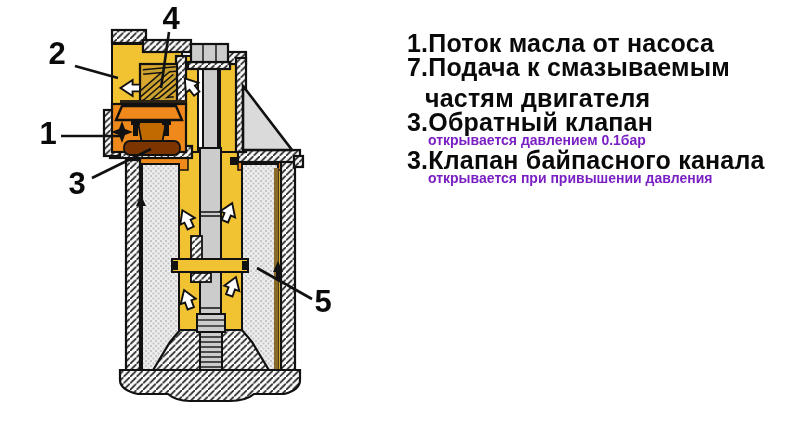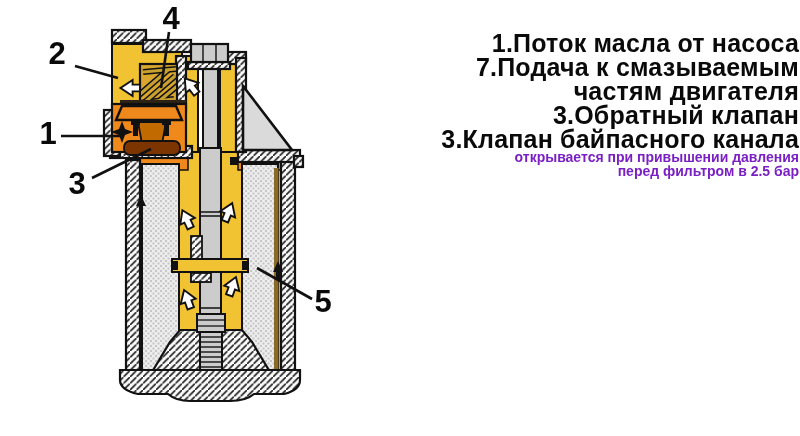--- a/index.html
+++ b/index.html
@@ -1,21 +1,21 @@
 <!DOCTYPE html>
 <html><head>
 <meta charset="utf-8">
 <style>
   html,body{margin:0;padding:0;background:#fff;}
   .stage{position:relative;width:800px;height:436px;background:#ffffff;overflow:hidden;
          font-family:"Liberation Sans",sans-serif;}
   .diagram-svg{position:absolute;left:0;top:0;}
-  .legend{position:absolute;left:407px;top:31px;width:392px;color:#0a0a0a;text-align:right;}
+  .legend{position:absolute;left:407px;top:31px;width:392px;color:#0a0a0a;}
   .lg-main{font-weight:bold;font-size:25px;line-height:24px;white-space:nowrap;letter-spacing:.2px;}
-  .lg-cont{padding-left:18px;}
+  .lg-cont{padding-left:18px;margin-top:7px;}
   .lg-note{font-weight:bold;font-size:14px;line-height:13.5px;color:#7a1fc4;
            padding-left:21px;white-space:nowrap;}
   .callout-num{font-family:"Liberation Sans",sans-serif;font-weight:bold;font-size:31px;fill:#0a0a0a;}
 </style>
 </head>
 <body>
 
 <div class="stage">
 
   <svg class="diagram-svg" width="800" height="436" viewBox="0 0 800 436">
@@ -175,18 +175,18 @@
     <text class="callout-num" x="77" y="194" text-anchor="middle">3</text>
     <text class="callout-num" x="171" y="29" text-anchor="middle">4</text>
     <text class="callout-num" x="323" y="312" text-anchor="middle">5</text>
   </svg>
 
   <div class="legend">
     <div class="lg-main">1.Поток масла от насоса</div>
     <div class="lg-main">7.Подача к смазываемым</div>
     <div class="lg-main lg-cont">частям двигателя</div>
     <div class="lg-main">3.Обратный клапан</div>
+    <div class="lg-note">открывается давлением 0.1бар</div>
     <div class="lg-main">3.Клапан байпасного канала</div>
     <div class="lg-note">открывается при привышении давления</div>
-    <div class="lg-note">перед фильтром в 2.5 бар</div>
   </div>
 
 </div>
 
 </body></html>

